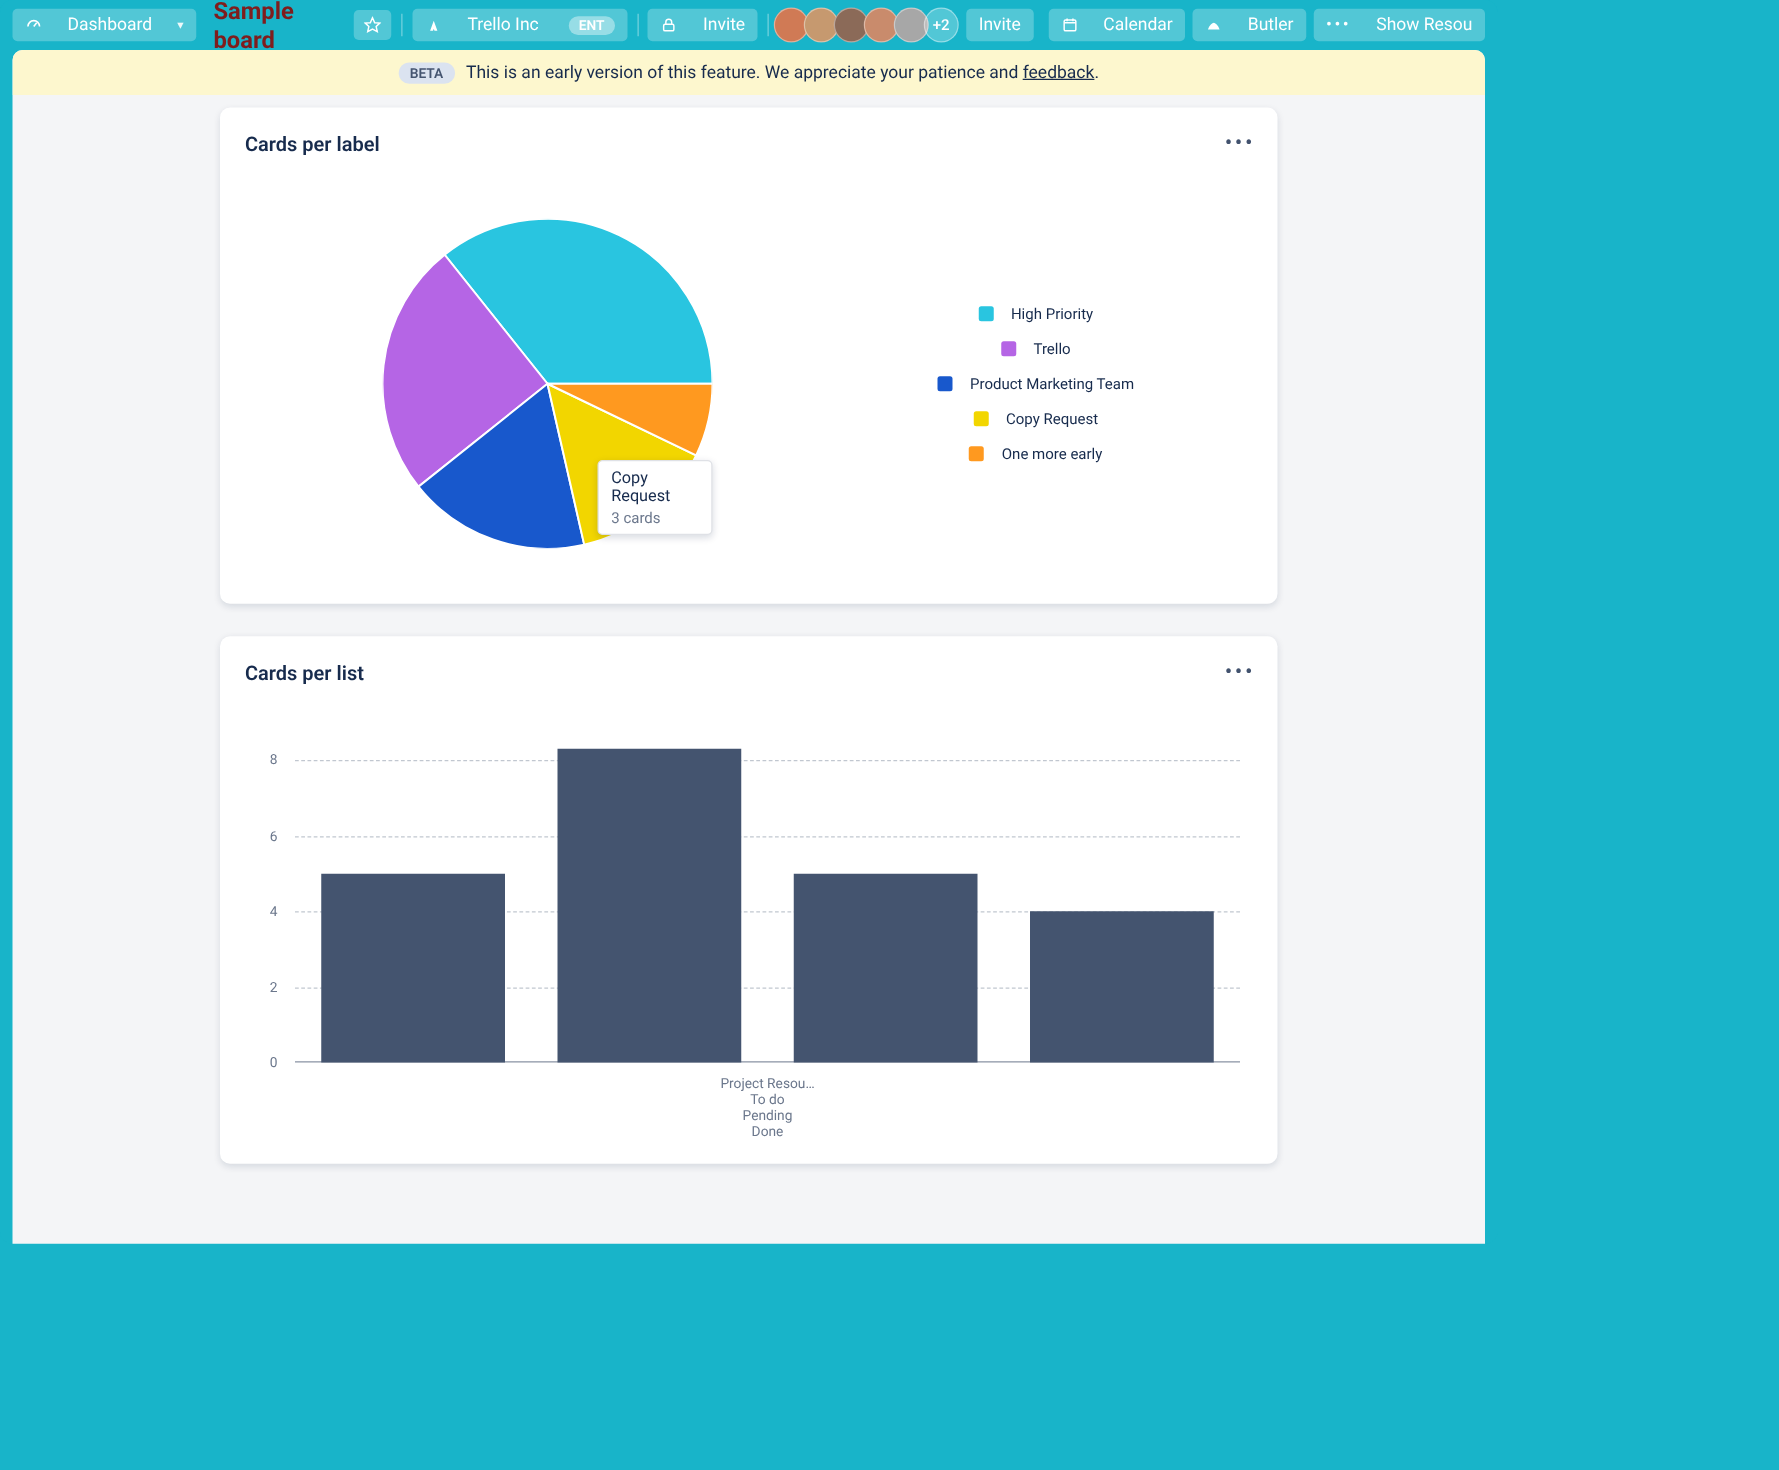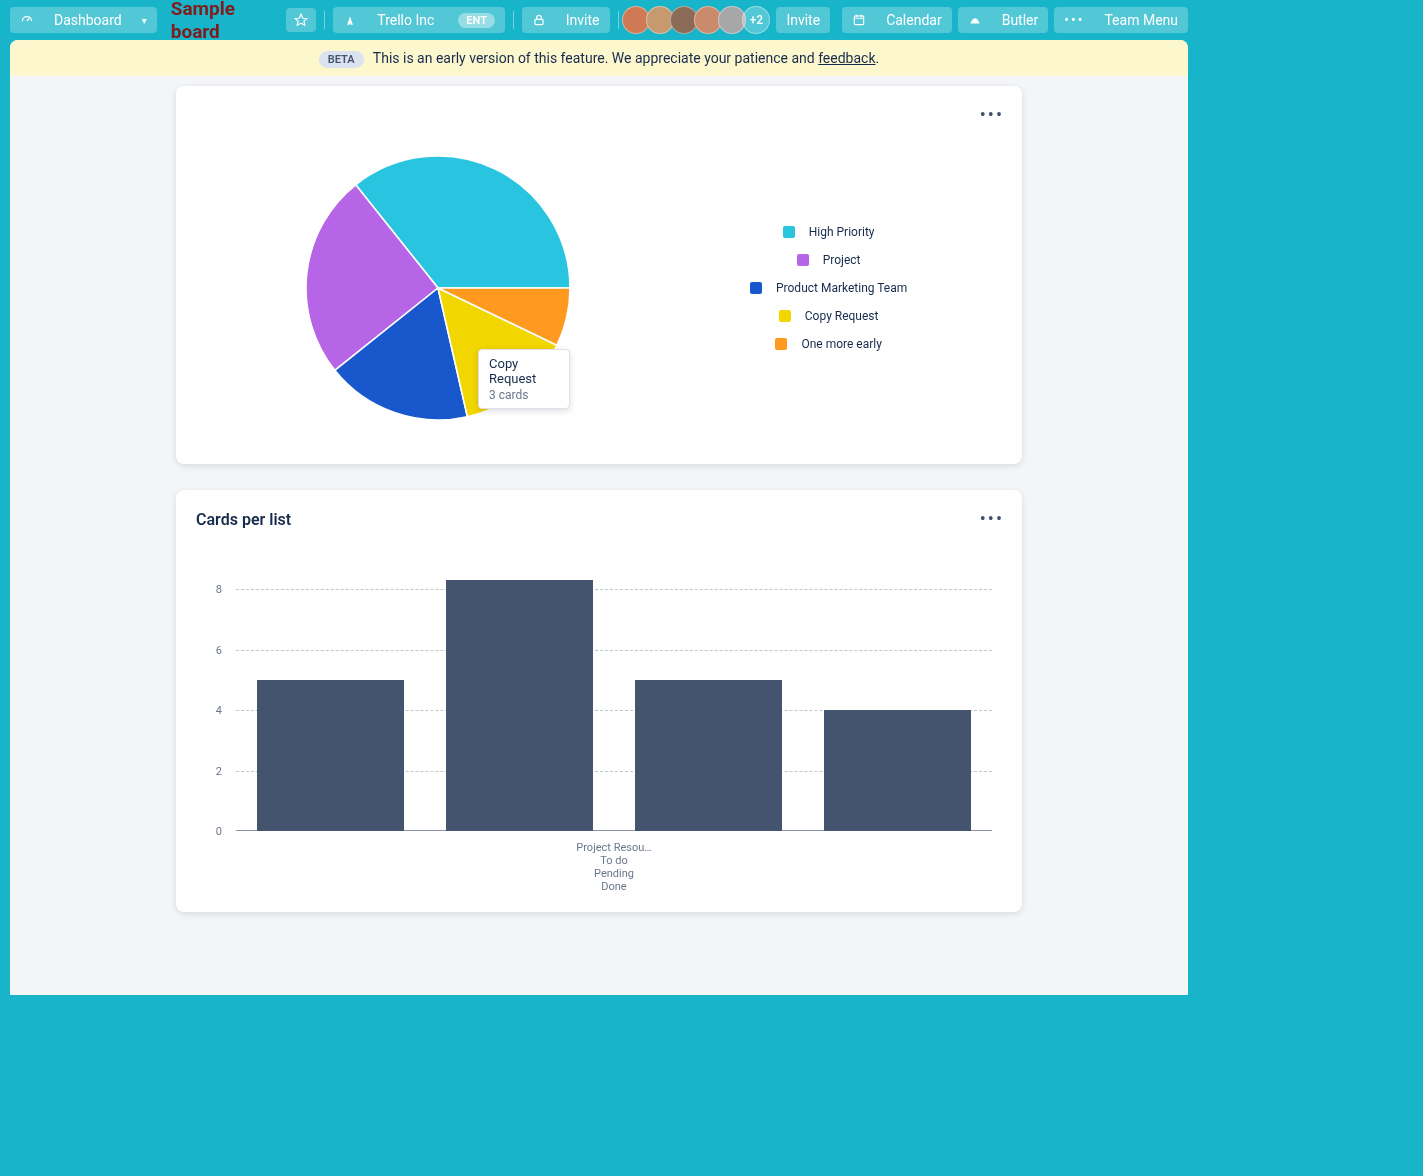--- a/index.html
+++ b/index.html
@@ -317,34 +317,35 @@
 
     <div class="hbtn">
       <svg class="icon-svg" viewBox="0 0 24 24" fill="currentColor">
           <path d="M4 18c2-6 6-9 8-9s6 3 8 9H4z"></path>
         </svg>
       <span>Butler</span>
     </div>
 
     <div class="hbtn">
       <span style="letter-spacing:2px;">•••</span>
-      <span>Team Menu</span>
+      <span>Show Resou</span>
     </div>
   </div>
 
   <div class="content-wrap">
 
     <div class="banner">
       <span class="beta">BETA</span>
       <span>This is an early version of this feature. We appreciate your patience and </span><a>feedback</a><span>.</span>
     </div>
 
     <div class="scroll-area">
 
       <div class="card">
+        <h2>Cards per label</h2>
         <div class="menu-dots">•••</div>
 
         <div class="pie-area">
           <div class="pie-wrap">
             <svg class="pie-svg" id="pie-svg" viewBox="-1 -1 2 2">
                 <path d="M 0 0 L 1 0 A 1 1 0 0 0 -0.6234898018587335 -0.7818314824680299 Z" fill="#29c5e0" stroke="#fff" stroke-width="0.012"></path>
                 <path d="M 0 0 L -0.6234898018587335 -0.7818314824680299 A 1 1 0 0 0 -0.7818314824680299 0.6234898018587334 Z" fill="#b565e5" stroke="#fff" stroke-width="0.012"></path>
                 <path d="M 0 0 L -0.7818314824680299 0.6234898018587334 A 1 1 0 0 0 0.22252093395631423 0.9749279121818236 Z" fill="#1858cc" stroke="#fff" stroke-width="0.012"></path>
                 <path d="M 0 0 L 0.22252093395631423 0.9749279121818236 A 1 1 0 0 0 0.900968867902419 0.43388373911755834 Z" fill="#f2d600" stroke="#fff" stroke-width="0.012"></path>
                 <path d="M 0 0 L 0.900968867902419 0.43388373911755834 A 1 1 0 0 0 1 2.4492935982947064e-16 Z" fill="#ff991f" stroke="#fff" stroke-width="0.012"></path>
@@ -355,21 +356,21 @@
             </div>
           </div>
 
           <div class="legend" id="pie-legend" style="margin-left:120px;align-items:center;">
               <div class="legend-row">
                 <span class="legend-sw" style="background: rgb(41, 197, 224);"></span>
                 <span>High Priority</span>
               </div>
               <div class="legend-row">
                 <span class="legend-sw" style="background: rgb(181, 101, 229);"></span>
-                <span>Project</span>
+                <span>Trello</span>
               </div>
               <div class="legend-row">
                 <span class="legend-sw" style="background: rgb(24, 88, 204);"></span>
                 <span>Product Marketing Team</span>
               </div>
               <div class="legend-row">
                 <span class="legend-sw" style="background: rgb(242, 214, 0);"></span>
                 <span>Copy Request</span>
               </div>
               <div class="legend-row">

